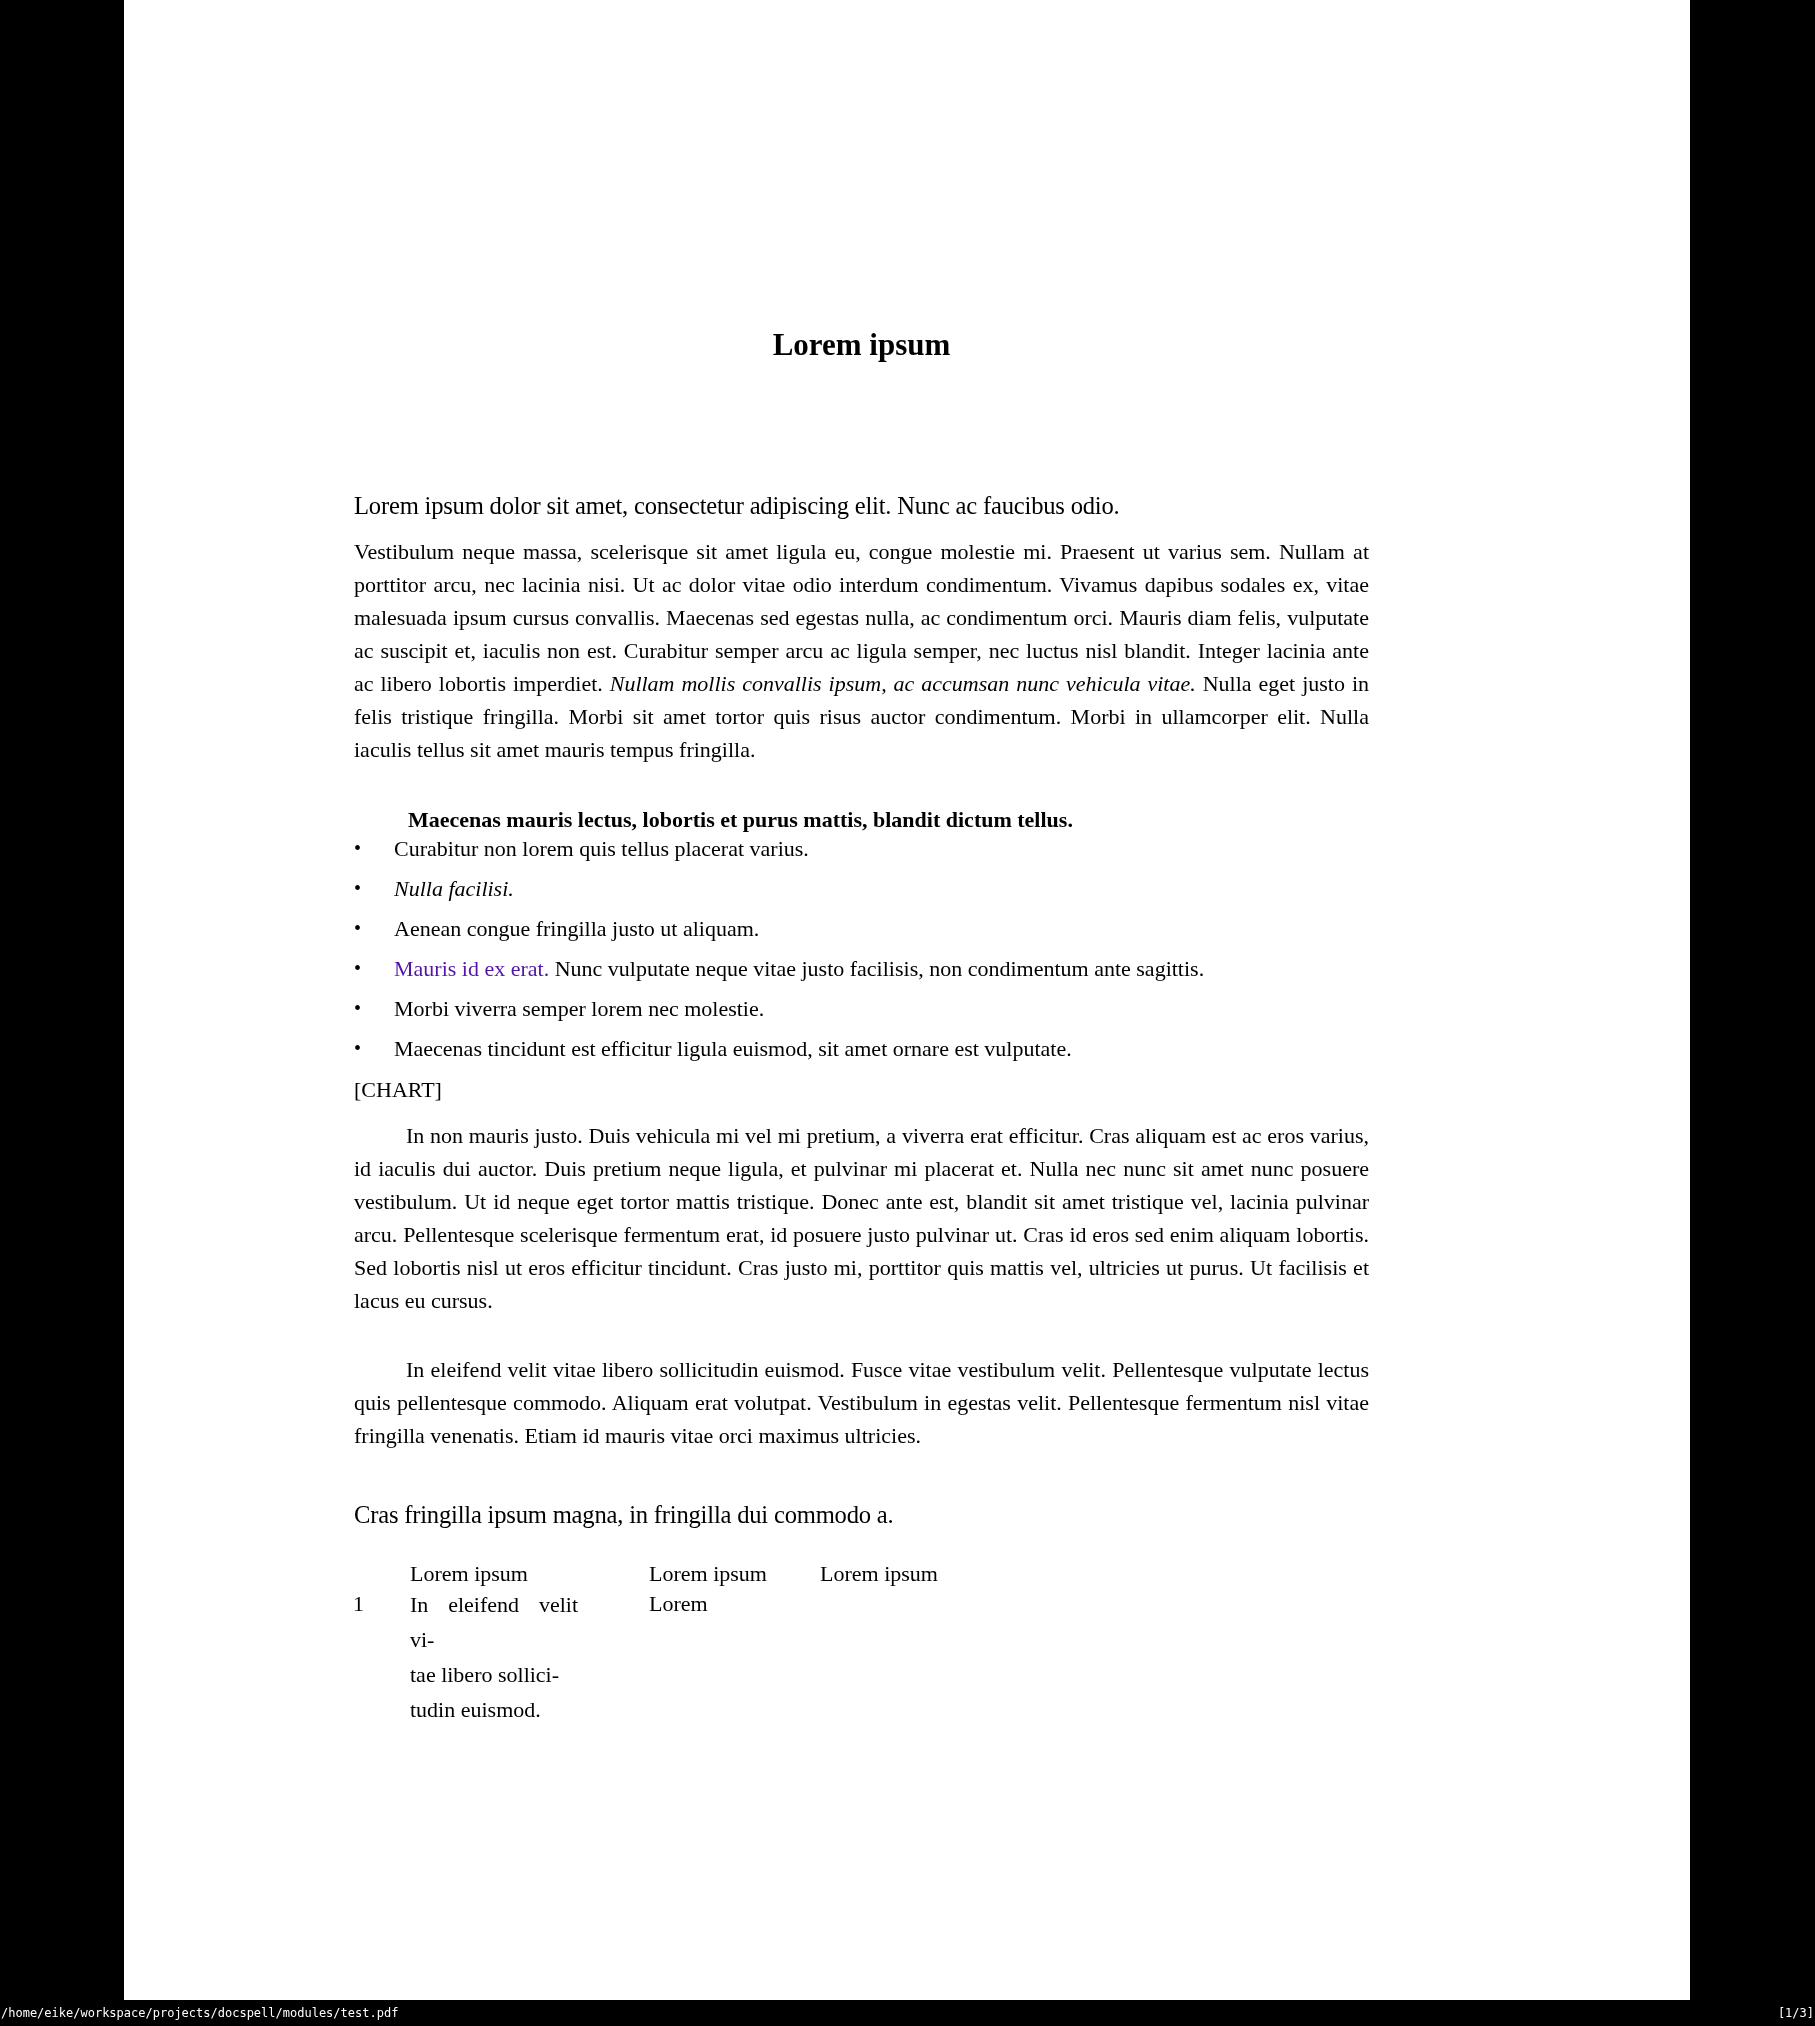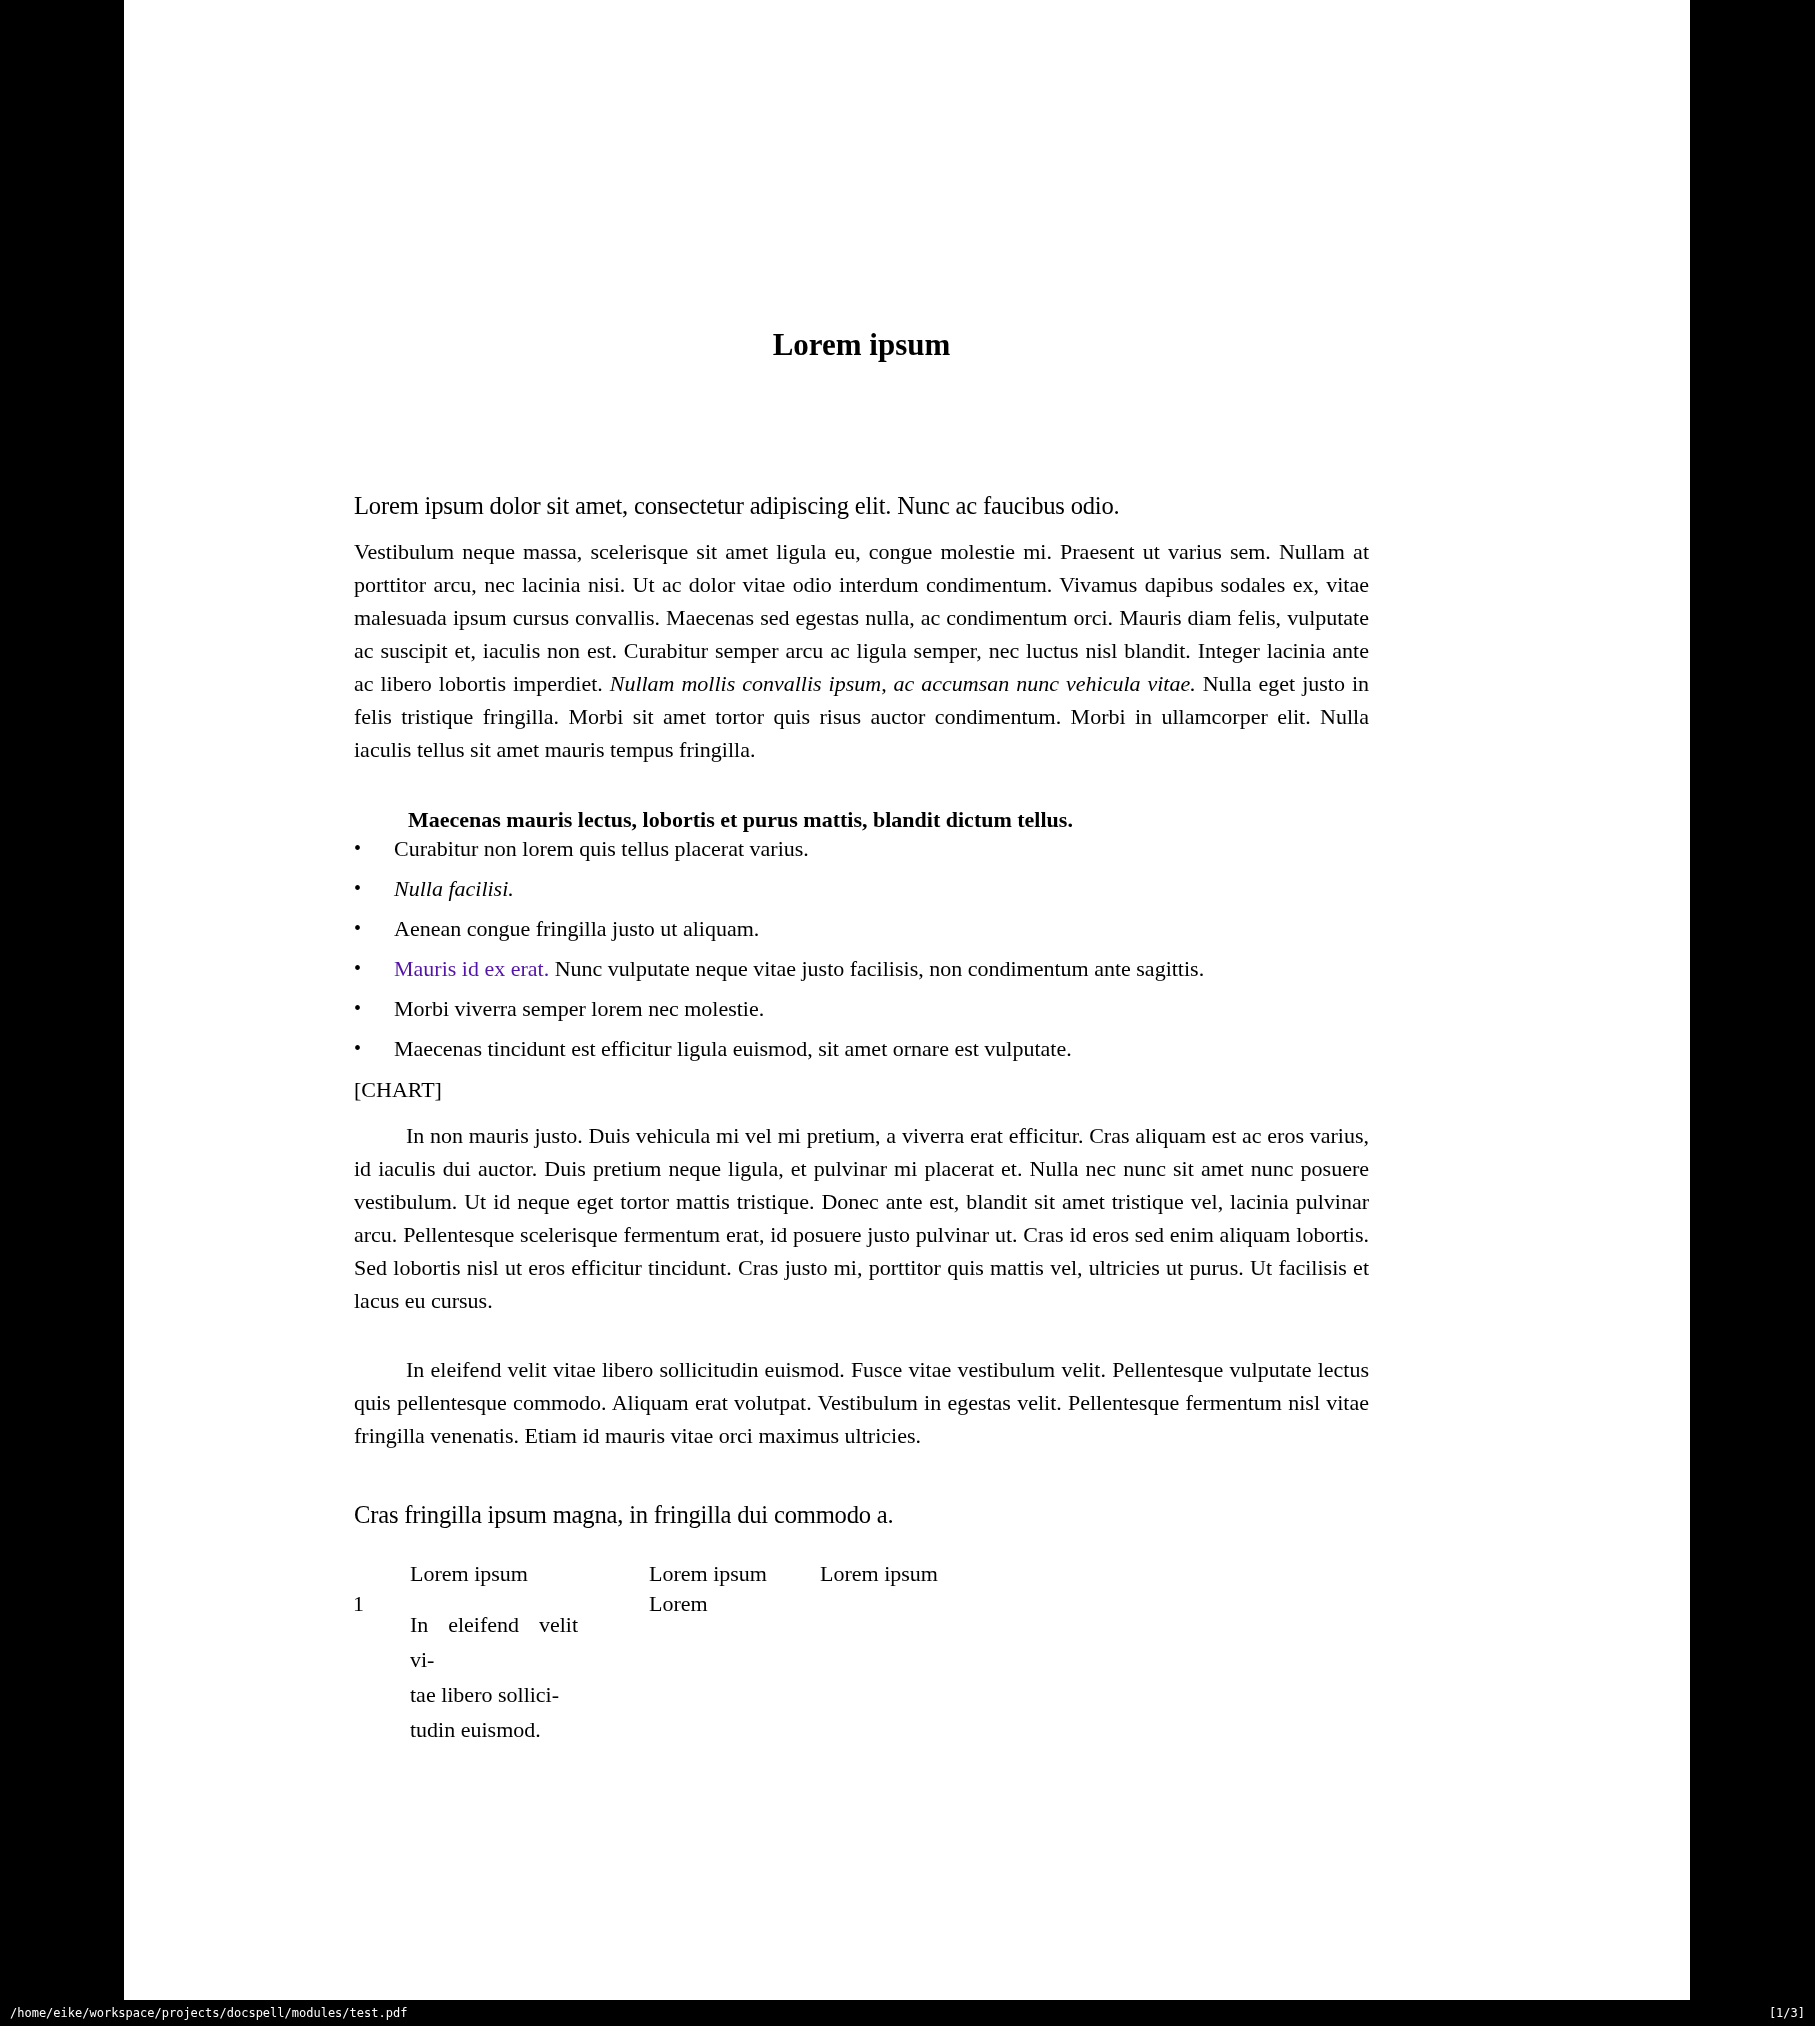--- a/index.html
+++ b/index.html
@@ -31,25 +31,25 @@
   .p3{top:1353px;text-indent:52px;}
   .run-bold{font-weight:normal;}
   .run-italic{font-style:italic;}
   .run-link{color:var(--link);text-align:center;}
   .doc-table{position:absolute;left:0;top:1557px;width:1566px;font-size:22px;line-height:34px;}
   .doc-table .cell{position:absolute;white-space:nowrap;}
   .th1{left:286px;top:0;}
   .th2{left:525px;top:0;}
   .th3{left:696px;top:0;}
   .row-idx{left:229px;top:30px;}
-  .c1{left:286px;top:30px;width:168px;white-space:pre-line !important;text-align:justify;line-height:35px;margin-top:20px;}
+  .c1{left:286px;top:30px;width:168px;white-space:pre-line !important;text-align:justify;line-height:35px;}
   .c2{left:525px;top:30px;}
   .statusbar{position:absolute;left:0;top:2000px;width:1815px;height:26.5px;background:var(--sb-bg);
     color:var(--sb-fg);font-family:"DejaVu Sans Mono","Liberation Mono",monospace;font-size:12px;
-    display:flex;align-items:center;justify-content:space-between;padding:0 10px;}
+    display:flex;align-items:center;justify-content:space-between;padding:0 1px;}
 </style>
 </head>
 <body>
 
 <div class="viewer">
   <div class="page">
 
     <div class="blk title-block">Lorem ipsum</div>
 
     <div class="blk h-block h1a">Lorem ipsum dolor sit amet, consectetur adipiscing elit. Nunc ac faucibus odio.</div>

